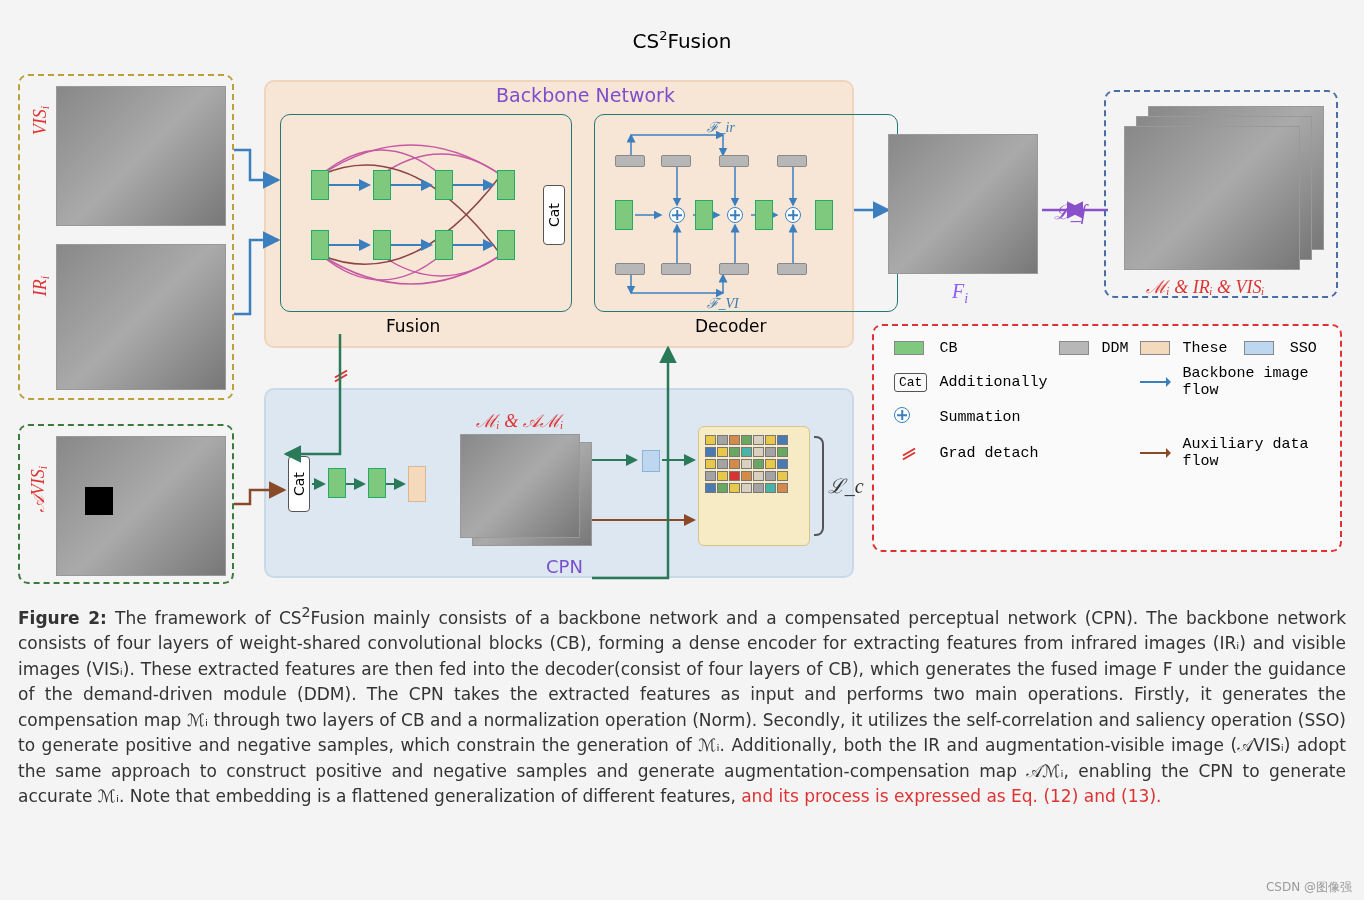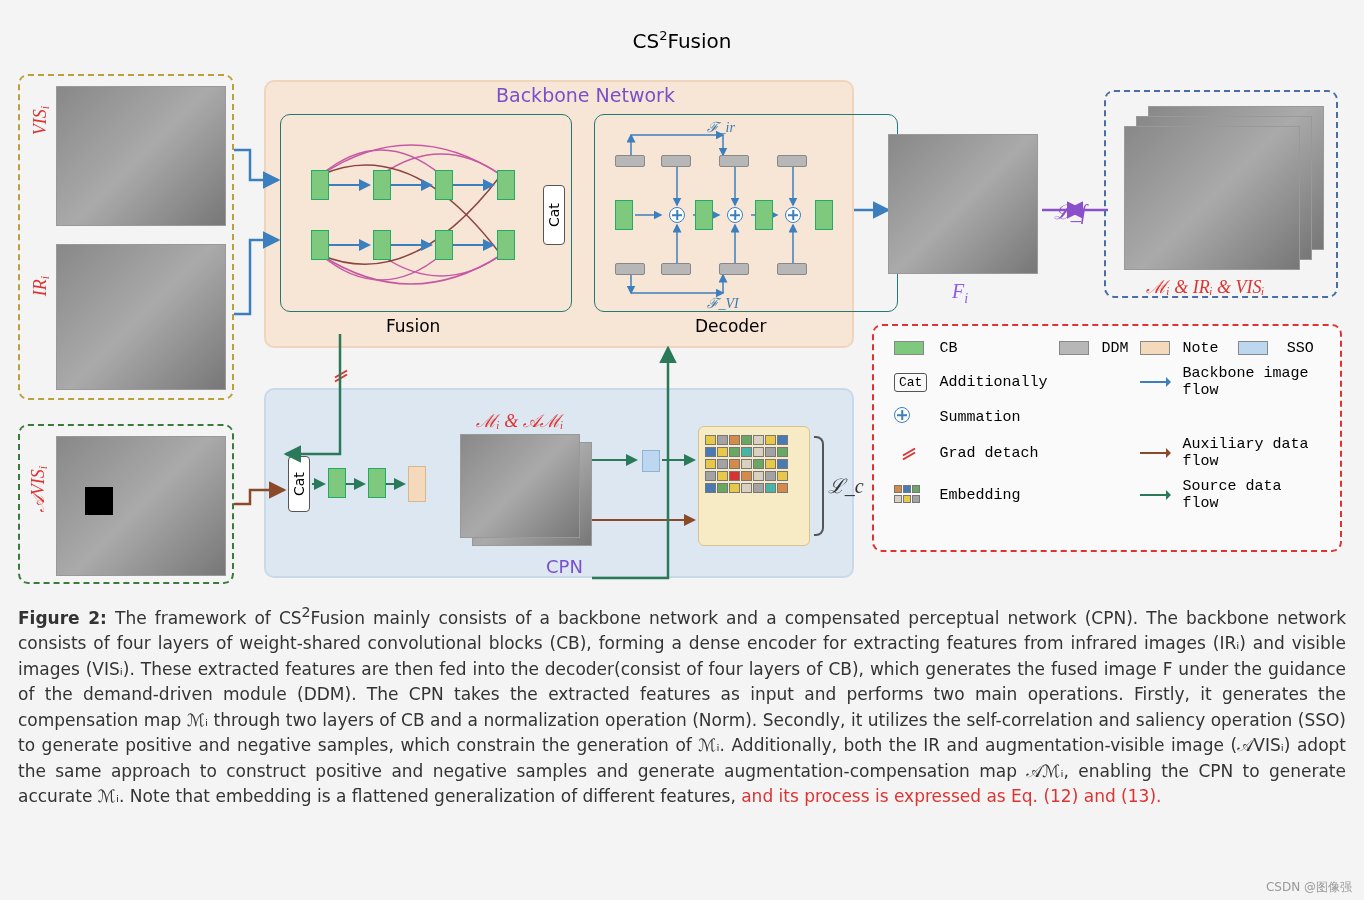--- a/index.html
+++ b/index.html
@@ -317,21 +317,21 @@
 
   <div class="legend" style="left:854px;top:254px;width:470px;height:228px">
     <table>
       <tbody>
             <tr>
         <td><span class="lg-swatch" style="background:#7fc97f"></span></td>
               <td>CB</td>
         <td><span class="lg-swatch" style="background:#b7b7b7"></span></td>
               <td>DDM</td>
         <td><span class="lg-swatch" style="background:#f5d9bc"></span></td>
-              <td>Note</td>
+              <td>These</td>
         <td><span class="lg-swatch" style="background:#bcd7ef"></span></td>
               <td>SSO</td>
       </tr>
       <tr>
         <td><span style="border:1px solid #555;padding:1px 4px;border-radius:3px;font-size:13px">Cat</span></td>
         <td>Additionally</td>
         <td colspan="2"></td>
         <td><span class="lg-arrow" style="background:#3b7fbf"><span style="position:absolute;right:-6px;top:-4px;border:5px solid transparent;border-left-color:#3b7fbf"></span></span></td>
         <td colspan="3">Backbone image flow</td>
       </tr>
@@ -344,35 +344,20 @@
         <td>
                 <div style="position:relative;width:30px;height:14px">
                   <div class="detach" style="left:8px;top:2px"></div>
                 </div>
               </td>
         <td>Grad detach</td>
         <td colspan="2"></td>
         <td><span class="lg-arrow" style="background:#8a4a2a"><span style="position:absolute;right:-6px;top:-4px;border:5px solid transparent;border-left-color:#8a4a2a"></span></span></td>
         <td colspan="3">Auxiliary data flow</td>
       </tr>
-      <tr>
-        <td><div style="display:inline-block"><div class="embrow">
-                    <div class="embcell" style="background:#d48a4a;width:8px;height:8px"></div>
-                    <div class="embcell" style="background:#4a7ab3;width:8px;height:8px"></div>
-                    <div class="embcell" style="background:#6aa762;width:8px;height:8px"></div>
-                  </div><div class="embrow">
-                    <div class="embcell" style="background:#d9d0c0;width:8px;height:8px"></div>
-                    <div class="embcell" style="background:#e8c84a;width:8px;height:8px"></div>
-                    <div class="embcell" style="background:#a3a3a3;width:8px;height:8px"></div>
-                  </div></div></td>
-        <td>Embedding</td>
-        <td colspan="2"></td>
-        <td><span class="lg-arrow" style="background:#2a7a5a"><span style="position:absolute;right:-6px;top:-4px;border:5px solid transparent;border-left-color:#2a7a5a"></span></span></td>
-        <td colspan="3">Source data flow</td>
-      </tr>
     </tbody>
         </table>
   </div>
 
 </div>
 
 <div class="caption">
   <span class="figno">Figure 2:</span><span> The framework of CS</span><sup>2</sup><span>Fusion mainly consists of a backbone network and a compensated perceptual network (CPN). The backbone network consists of four layers of weight-shared convolutional blocks (CB), forming a dense encoder for extracting features from infrared images (IRᵢ) and visible images (VISᵢ). These extracted features are then fed into the decoder(consist of four layers of CB), which generates the fused image F under the guidance of the demand-driven module (DDM). The CPN takes the extracted features as input and performs two main operations. Firstly, it generates the compensation map ℳᵢ through two layers of CB and a normalization operation (Norm). Secondly, it utilizes the self-correlation and saliency operation (SSO) to generate positive and negative samples, which constrain the generation of ℳᵢ. Additionally, both the IR and augmentation-visible image (𝒜VISᵢ) adopt the same approach to construct positive and negative samples and generate augmentation-compensation map 𝒜ℳᵢ, enabling the CPN to generate accurate ℳᵢ. Note that embedding is a flattened generalization of different features, </span><span class="eq">and its process is expressed as Eq. (12) and (13).</span>
 </div>
 

